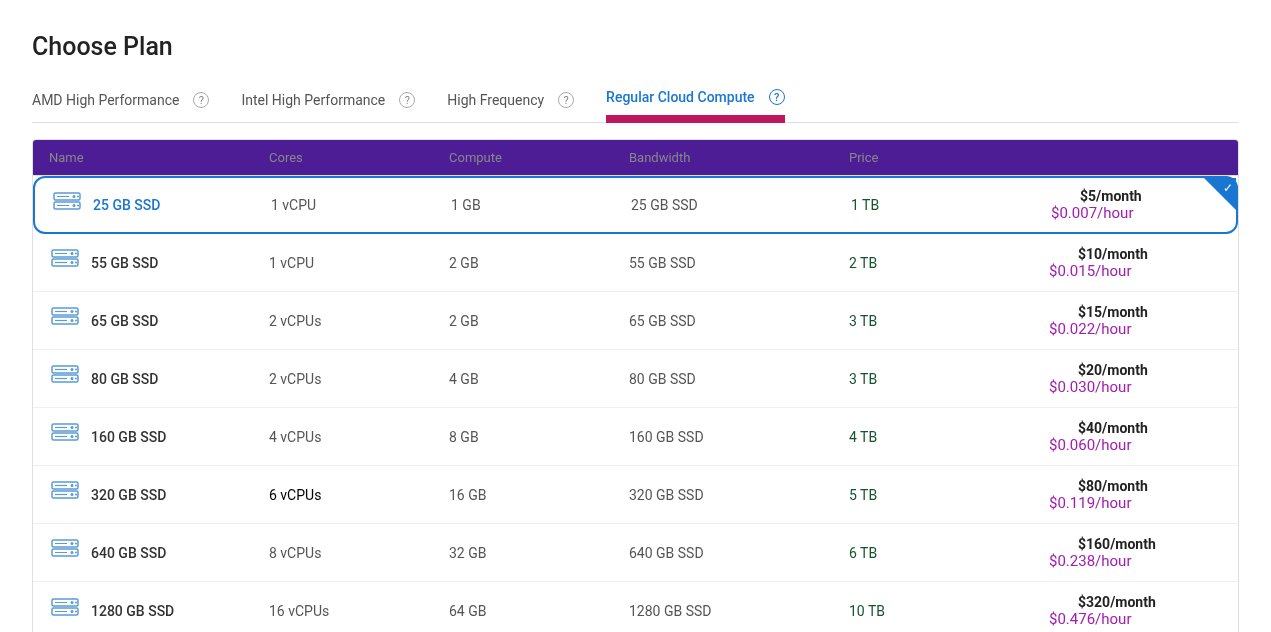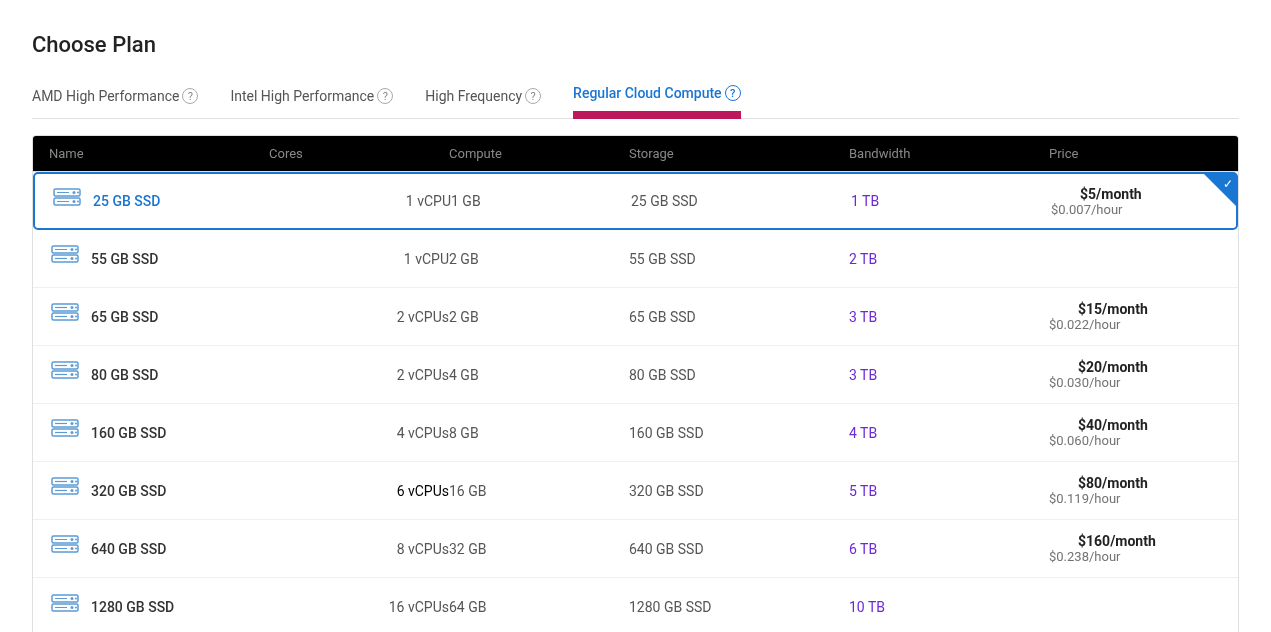--- a/index.html
+++ b/index.html
@@ -7,35 +7,35 @@
       font-family: -apple-system, BlinkMacSystemFont, 'Segoe UI', Roboto, sans-serif;
       background: #fff;
       color: #333;
       font-size: 14px;
     }
     .page {
       padding: 32px 32px 0 32px;
       max-width: 1271px;
     }
     .page-title {
-      font-size: 22px;
+      font-size: 25px;
       font-weight: 500;
       color: #222;
       margin-bottom: 28px;
     }
     .tabs {
       display: flex;
       gap: 32px;
       border-bottom: 1px solid #e0e0e0;
       margin-bottom: 0;
     }
     .tab {
       display: flex;
       align-items: center;
-      gap: 3px;
+      gap: 14px;
       padding-bottom: 10px;
       cursor: pointer;
       color: #555;
       font-size: 14px;
       border-bottom: 2px solid transparent;
       margin-bottom: -1px;
       white-space: nowrap;
     }
     .tab.active {
       color: #1976d2;
@@ -56,21 +56,21 @@
     }
     .table-container {
       margin-top: 16px;
       border: 1px solid #e0e0e0;
       border-radius: 4px;
       overflow: hidden;
     }
     .table-header {
       display: grid;
       grid-template-columns: 220px 180px 180px 220px 200px 1fr;
-      background: #000000;
+      background: #4c1d95;
       border-bottom: 1px solid #e0e0e0;
       padding: 10px 16px;
     }
     .col-label {
       color: #888;
       font-size: 13px;
       font-weight: 400;
     }
     .table-row {
       display: grid;
@@ -79,21 +79,21 @@
       border-bottom: 1px solid #f0f0f0;
       align-items: center;
       min-height: 58px;
       cursor: pointer;
     }
     .table-row:last-child {
       border-bottom: none;
     }
     .table-row.selected {
       border: 2px solid #1976d2;
-      border-radius: 5px;
+      border-radius: 12px;
       background: #fff;
       position: relative;
     }
     .name-cell {
       display: flex;
       align-items: center;
       gap: 10px;
     }
     .server-icon {
       width: 32px;
@@ -102,40 +102,39 @@
     }
     .name-text {
       font-weight: 500;
       color: #333;
     }
     .selected .name-text {
       color: #1976d2;
     }
     .cores-cell {
       color: #555;
-      text-align: right;
     }
     .cores-cell.highlight {
       color: #000000;
     }
     .memory-cell { color: #555; }
     .storage-cell { color: #555; }
-    .bandwidth-cell { color: #6d28d9; }
+    .bandwidth-cell { color: #14532d; }
     .price-cell {
       display: flex;
       flex-direction: column;
     }
     .price-main {
       font-weight: 700;
       color: #222;
       margin-left: 29px;
     }
     .price-sub {
-      color: #737373;
-      font-size: 13px;
+      color: #a21caf;
+      font-size: 15px;
     }
     .check-badge {
       position: absolute;
       top: 0;
       right: 0;
       width: 32px;
       height: 32px;
       background: #1976d2;
       clip-path: polygon(100% 0, 100% 100%, 0 0);
       display: flex;
@@ -174,21 +173,20 @@
       <span>Regular Cloud Compute</span>
       <span class="help-icon" style="border-color:#1976d2;color:#1976d2;">?</span>
     </div>
   </div>
 
   <div class="table-container">
     <div class="table-header">
       <span class="col-label">Name</span>
       <span class="col-label">Cores</span>
       <span class="col-label">Compute</span>
-      <span class="col-label">Storage</span>
       <span class="col-label">Bandwidth</span>
       <span class="col-label">Price</span>
     </div>
 
     <div id="table-body">
         <div class="table-row selected" style="position: relative;">
     <div class="name-cell">
       <span><svg class="server-icon" viewBox="0 0 32 32" fill="none" xmlns="http://www.w3.org/2000/svg">
     <rect x="3" y="5" width="26" height="7" rx="1.5" stroke="#5b9bd5" stroke-width="1.5" fill="none"></rect>
     <rect x="3" y="14" width="26" height="7" rx="1.5" stroke="#5b9bd5" stroke-width="1.5" fill="none"></rect>
@@ -222,20 +220,24 @@
     <circle cx="27" cy="17.5" r="1" fill="#5b9bd5"></circle>
     <line x1="6" y1="8.5" x2="18" y2="8.5" stroke="#5b9bd5" stroke-width="1.2"></line>
     <line x1="6" y1="17.5" x2="18" y2="17.5" stroke="#5b9bd5" stroke-width="1.2"></line>
   </svg></span>
       <span class="name-text">55 GB SSD</span>
     </div>
     <div class="cores-cell">1 vCPU</div>
     <div class="memory-cell">2 GB</div>
     <div class="storage-cell">55 GB SSD</div>
     <div class="bandwidth-cell">2 TB</div>
+    <div class="price-cell">
+      <span class="price-main">$10/month</span>
+      <span class="price-sub">$0.015/hour</span>
+    </div>
 
   </div>
         <div class="table-row" style="position: relative;">
     <div class="name-cell">
       <span><svg class="server-icon" viewBox="0 0 32 32" fill="none" xmlns="http://www.w3.org/2000/svg">
     <rect x="3" y="5" width="26" height="7" rx="1.5" stroke="#5b9bd5" stroke-width="1.5" fill="none"></rect>
     <rect x="3" y="14" width="26" height="7" rx="1.5" stroke="#5b9bd5" stroke-width="1.5" fill="none"></rect>
     <circle cx="23" cy="8.5" r="1.5" fill="#5b9bd5"></circle>
     <circle cx="23" cy="17.5" r="1.5" fill="#5b9bd5"></circle>
     <circle cx="27" cy="8.5" r="1" fill="#5b9bd5"></circle>
@@ -362,17 +364,21 @@
     <circle cx="27" cy="17.5" r="1" fill="#5b9bd5"></circle>
     <line x1="6" y1="8.5" x2="18" y2="8.5" stroke="#5b9bd5" stroke-width="1.2"></line>
     <line x1="6" y1="17.5" x2="18" y2="17.5" stroke="#5b9bd5" stroke-width="1.2"></line>
   </svg></span>
       <span class="name-text">1280 GB SSD</span>
     </div>
     <div class="cores-cell">16 vCPUs</div>
     <div class="memory-cell">64 GB</div>
     <div class="storage-cell">1280 GB SSD</div>
     <div class="bandwidth-cell">10 TB</div>
+    <div class="price-cell">
+      <span class="price-main">$320/month</span>
+      <span class="price-sub">$0.476/hour</span>
+    </div>
 
   </div>
       </div>
   </div>
 </div>
 
 </body></html>

